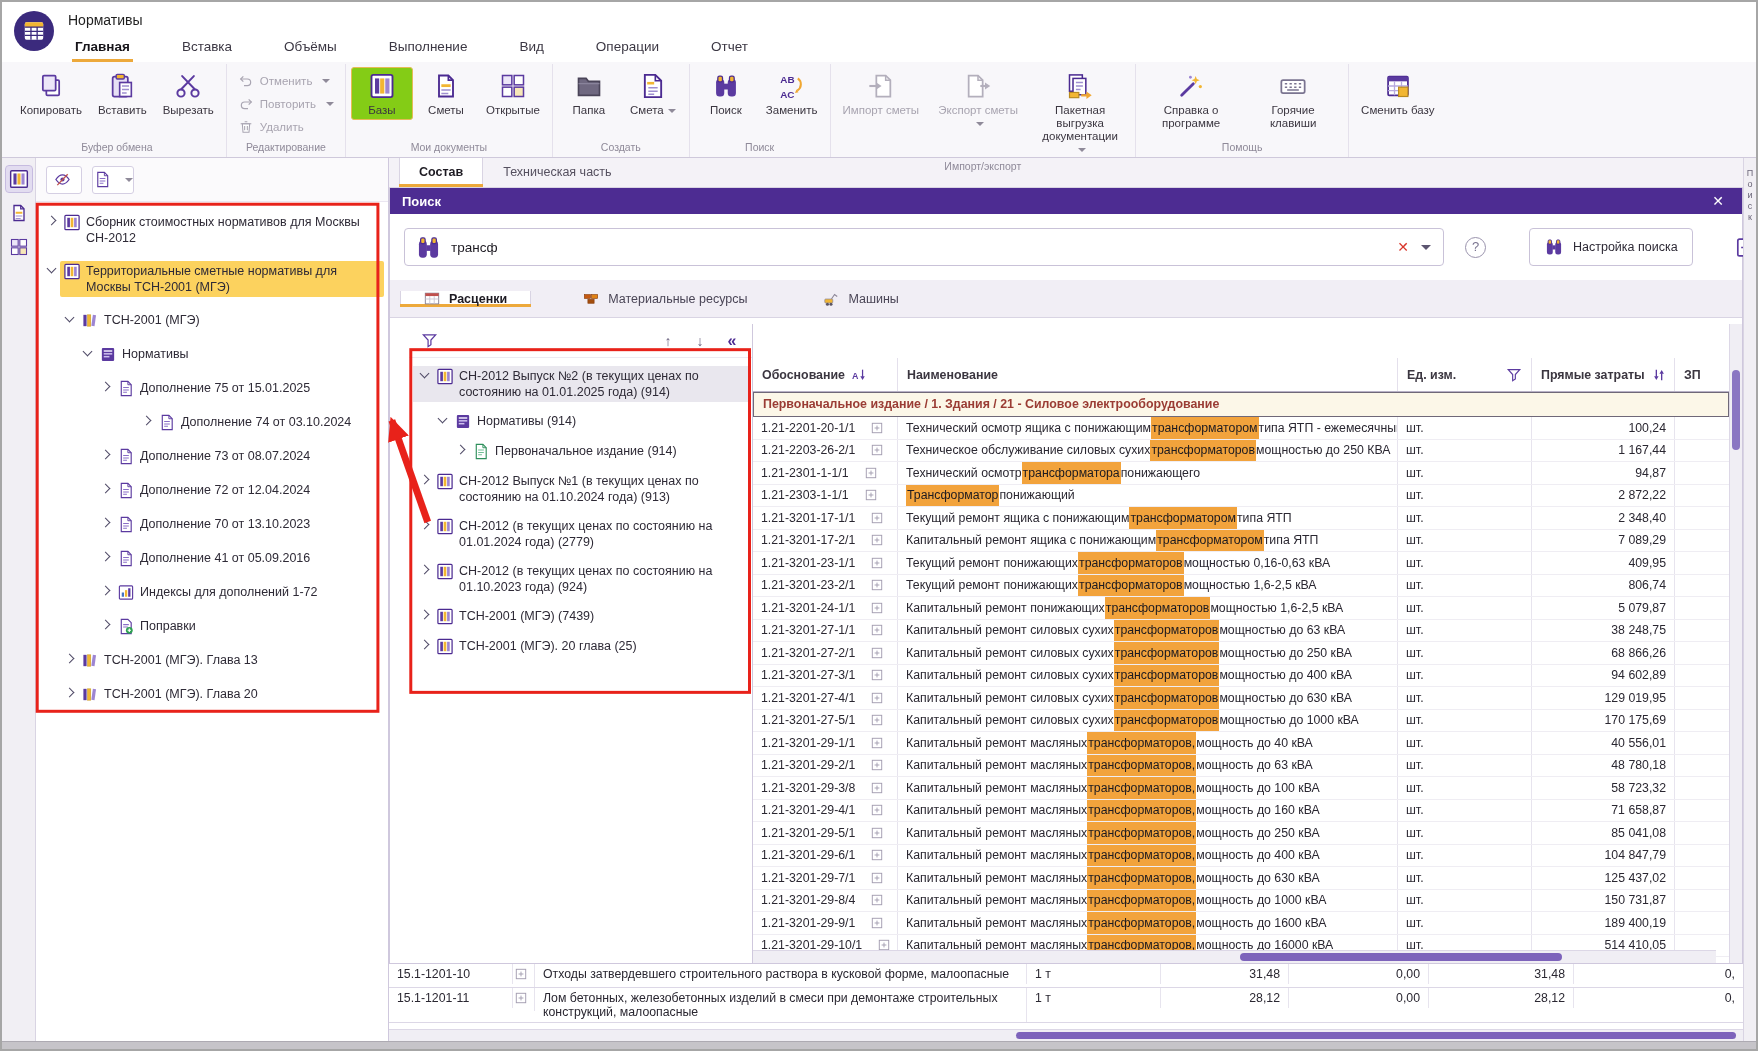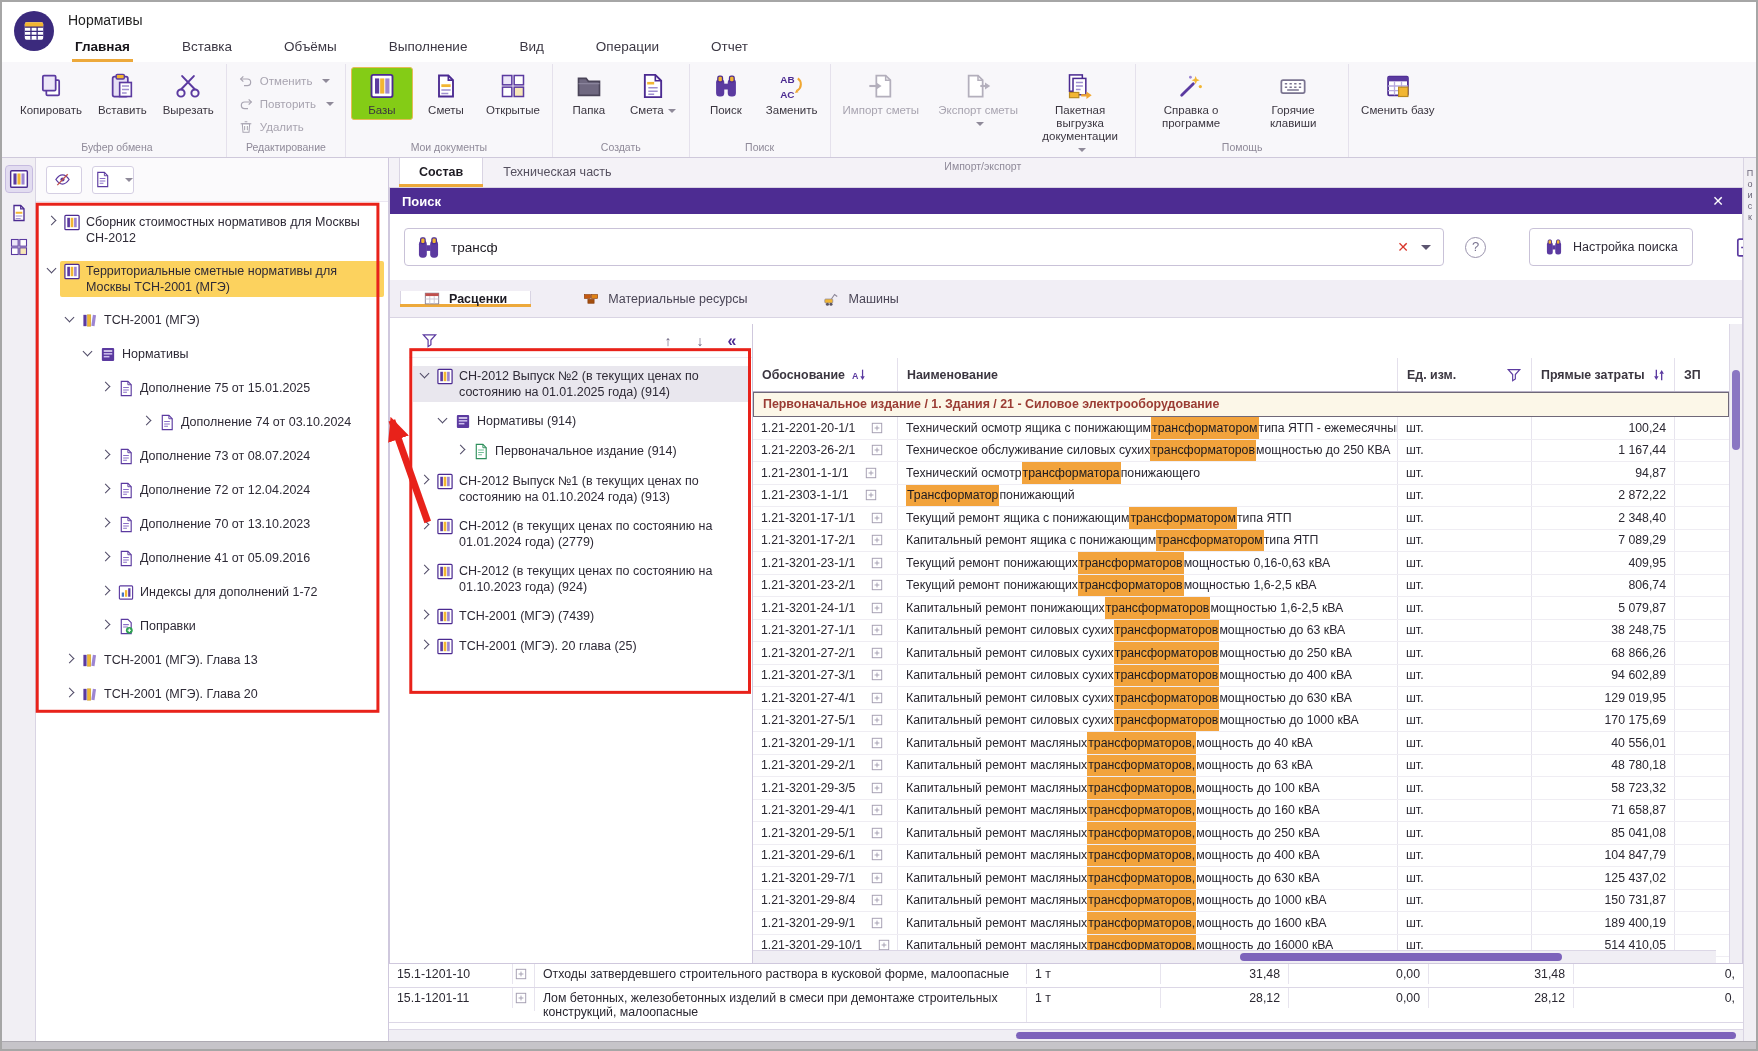--- a/index.html
+++ b/index.html
@@ -1205,21 +1205,21 @@
                   <span>Капитальный ремонт масляных </span>
                   <span class="hl">трансформаторов,</span>
                   <span> мощность до 63 кВА</span>
                 </div>
                 <div class="cell c-unit">шт.</div>
                 <div class="cell c-direct">48 780,18</div>
                 <div class="cell c-zp"></div>
               </div>
               <div class="rrow">
                 <div class="cell c-code">
-                  <span>1.21-3201-29-3/5</span>
+                  <span>1.21-3201-29-3/8</span>
                   <span class="pbicon">
                     <svg viewBox="0 0 14 14">
                       <rect x="1.5" y="1.5" width="11" height="11" fill="#fff" stroke="#a39db0" stroke-width="1.1"></rect>
                       <path d="M7 4.2v5.6M4.2 7h5.6" stroke="#a39db0" stroke-width="1.1"></path>
                     </svg>
                   </span>
                 </div>
                 <div class="cell c-name">
                   <span>Капитальный ремонт масляных </span>
                   <span class="hl">трансформаторов,</span>

